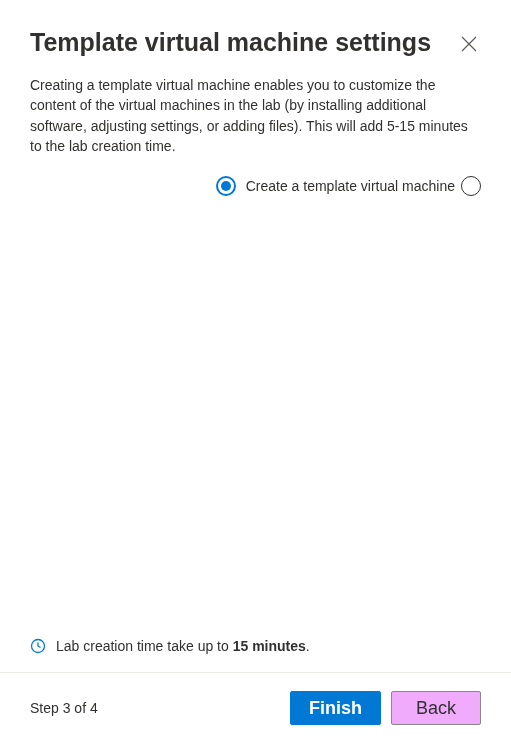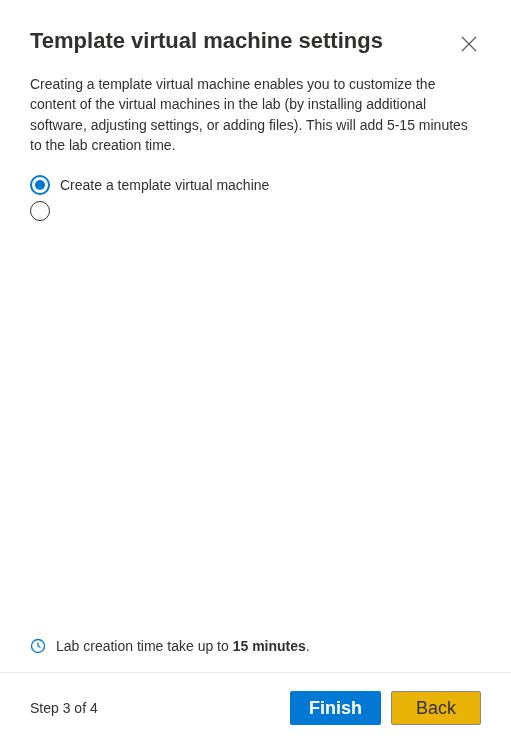--- a/index.html
+++ b/index.html
@@ -1,41 +1,41 @@
 <!DOCTYPE html>
 <html><head>
   <meta charset="utf-8">
   <style>
     * { box-sizing: border-box; margin: 0; padding: 0; }
     html, body { width: 511px; height: 747px; font-family: "Segoe UI", -apple-system, sans-serif; background: #fff; color: #323130; }
     .root { width: 511px; height: 747px; display: flex; flex-direction: column; }
     .header { display: flex; align-items: flex-start; justify-content: space-between; padding: 28px 30px 8px 30px; }
-    .title { font-size: 22px; font-weight: 600; color: #323130; }
+    .title { font-size: 25px; font-weight: 600; color: #323130; }
     .close-btn { background: none; border: none; cursor: pointer; padding: 4px; margin-top: 4px; display: flex; align-items: center; justify-content: center; }
     .close-btn svg { width: 16px; height: 16px; stroke: #605e5c; stroke-width: 1.2; }
     .body { padding: 10px 30px 0 30px; flex: 1; display: flex; flex-direction: column; }
     .desc { font-size: 14px; line-height: 1.45; color: #323130; margin-bottom: 20px; }
-    .radios { display: flex; flex-direction: column; gap: 6px; }
+    .radios { display: flex; gap: 6px; justify-content: flex-end; }
     .radio-row { display: flex; align-items: center; gap: 10px; cursor: pointer; }
     .radio-circle { width: 20px; height: 20px; border-radius: 50%; border: 1px solid #323130; display: flex; align-items: center; justify-content: center; flex-shrink: 0; }
     .radio-circle.selected { border: 2px solid #0078d4; }
     .radio-dot { width: 10px; height: 10px; border-radius: 50%; background: #0078d4; }
     .radio-label { font-size: 14px; color: #323130; }
     .spacer { flex: 1; }
     .info-row { display: flex; align-items: center; gap: 10px; padding: 10px 30px 18px 30px; }
     .info-row svg { width: 16px; height: 16px; stroke: #0078d4; fill: none; stroke-width: 1.3; flex-shrink: 0; }
     .info-text { font-size: 14px; color: #323130; }
     .info-text .bold { font-weight: 600; }
     .divider { height: 1px; background: #edebe9; width: 100%; }
     .footer { display: flex; align-items: center; padding: 18px 30px 22px 30px; }
     .step { font-size: 14px; color: #323130; }
     .footer-spacer { flex: 1; }
     .btn { height: 34px; min-width: 90px; font-size: 18px; border-radius: 2px; cursor: pointer; padding: 0 18px; font-family: inherit; }
     .btn-primary { background: #0078d4; color: #fff; border: 1px solid #0078d4; font-weight: 600; margin-right: 10px; }
-    .btn-secondary { background: #eab308; color: #323130; border: 1px solid #8a8886; }
+    .btn-secondary { background: #f0abfc; color: #323130; border: 1px solid #8a8886; }
   </style>
 </head>
 <body>
 
 <div class="root">
   <div class="header">
     <h1 class="title">Template virtual machine settings</h1>
     <button class="close-btn">
       <svg viewBox="0 0 16 16">
           <line x1="1" y1="1" x2="15" y2="15"></line>

